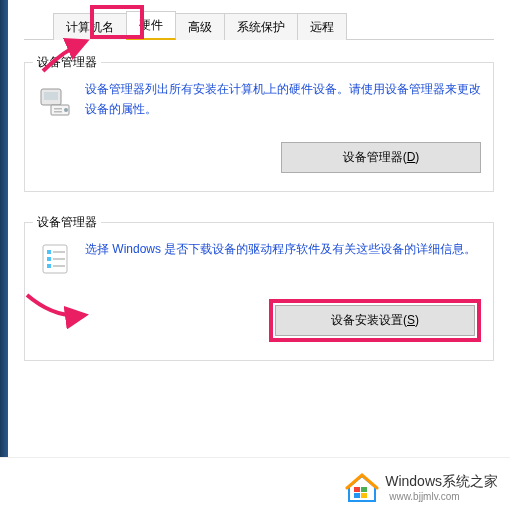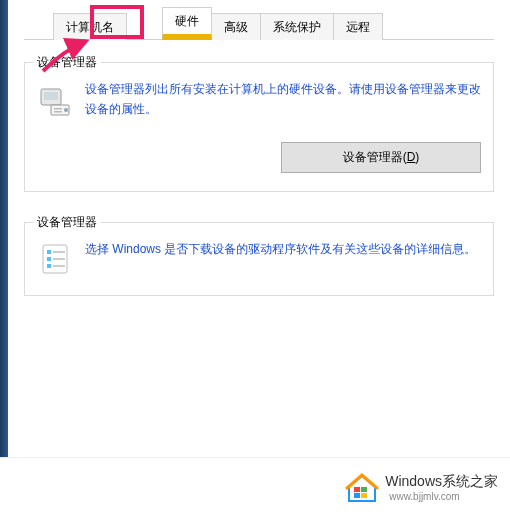--- a/index.html
+++ b/index.html
@@ -41,24 +41,23 @@
       border: 1px solid #d0d0d0;
       border-bottom: none;
       margin-right: -1px;
       cursor: pointer;
       font-size: 12px;
       position: relative;
       top: 1px;
     }
     .tab.active {
       background: #ffffff;
-      border-bottom: 6px solid #eab308;
+      border-bottom: 2px solid #eab308;
       top: 1px;
       z-index: 2;
-      margin-left: 36px;
     }
     .tab-highlight {
       position: absolute;
       border: 4px solid #e91e63;
       top: 5px;
       left: 82px;
       width: 54px;
       height: 34px;
       pointer-events: none;
       z-index: 10;
@@ -210,20 +209,37 @@
           <rect x="10" y="9" width="4" height="4" fill="#4fc3f7"></rect>
           <rect x="16" y="10" width="12" height="2" fill="#ccc"></rect>
           <rect x="10" y="16" width="4" height="4" fill="#4fc3f7"></rect>
           <rect x="16" y="17" width="12" height="2" fill="#ccc"></rect>
           <rect x="10" y="23" width="4" height="4" fill="#4fc3f7"></rect>
           <rect x="16" y="24" width="12" height="2" fill="#ccc"></rect>
         </svg>
       </div>
       <div class="group-text">选择 Windows 是否下载设备的驱动程序软件及有关这些设备的详细信息。</div>
     </div>
+    <div class="group-button-row" style="position:relative;">
+      <div class="arrow" style="position:absolute; left:-12px; top:-10px; width:70px; height:44px;">
+        <svg viewBox="0 0 70 44">
+          <defs>
+            <marker id="ah2" markerWidth="6" markerHeight="6" refX="5" refY="3" orient="auto">
+              <path d="M0,0 L6,3 L0,6 Z" fill="#e91e63"></path>
+            </marker>
+          </defs>
+          <path d="M2,6 Q30,30 60,26" stroke="#e91e63" stroke-width="4" fill="none" marker-end="url(#ah2)"></path>
+        </svg>
+      </div>
+      <span class="button-highlight">
+        <button class="win-button">
+          <span><span>设备安装设置(<span class="underline">S</span>)</span></span>
+        </button>
+      </span>
+    </div>
   </div>
 
 </div>
 
 <div class="bottom-strip">
   <div class="watermark-logo">
     <svg width="34" height="30" viewBox="0 0 34 30">
       <path d="M4 14 L17 3 L30 14 L30 28 L4 28 Z" fill="none" stroke="#2196f3" stroke-width="2"></path>
       <rect x="9" y="14" width="6" height="5" fill="#f44336"></rect>
       <rect x="16" y="14" width="6" height="5" fill="#4caf50"></rect>

